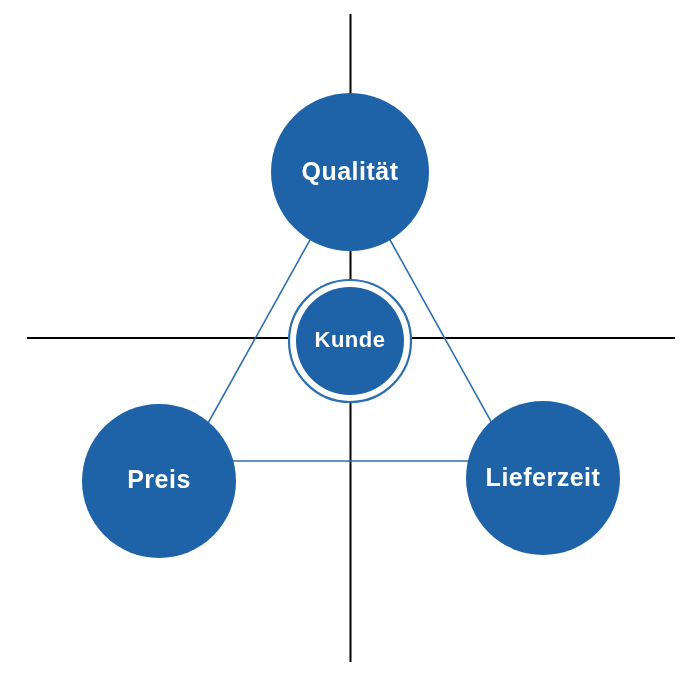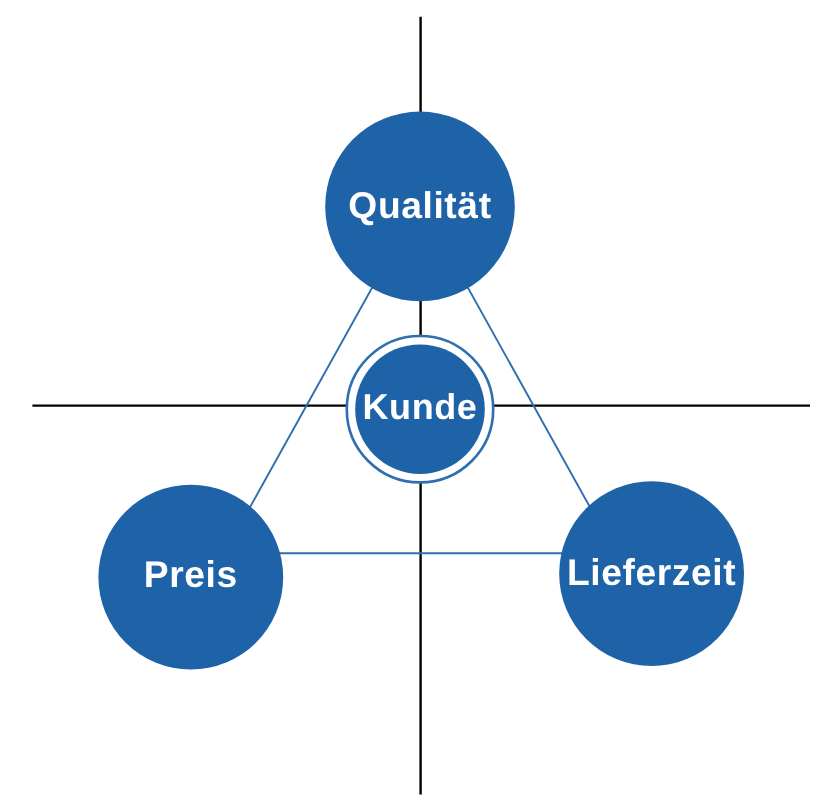--- a/index.html
+++ b/index.html
@@ -19,27 +19,27 @@
     position: absolute;
     left: 0;
     top: 0;
     display: block;
   }
   .node-label {
     position: absolute;
     transform: translate(-50%, -52%);
     color: #ffffff;
     font-weight: bold;
-    font-size: 31px;
+    font-size: 25px;
     letter-spacing: 0.5px;
     white-space: nowrap;
     user-select: none;
   }
   .label-qualitaet  { left: 350px; top: 172px; }
-  .label-kunde      { left: 350px; top: 341px; font-size: 30px; }
+  .label-kunde      { left: 350px; top: 341px; font-size: 22px; }
   .label-preis      { left: 159px; top: 480px; }
   .label-lieferzeit { left: 543px; top: 478px; }
 </style>
 </head>
 <body>
 
 <div class="canvas">
 
   <svg width="700" height="674" viewBox="0 0 700 674">
 

